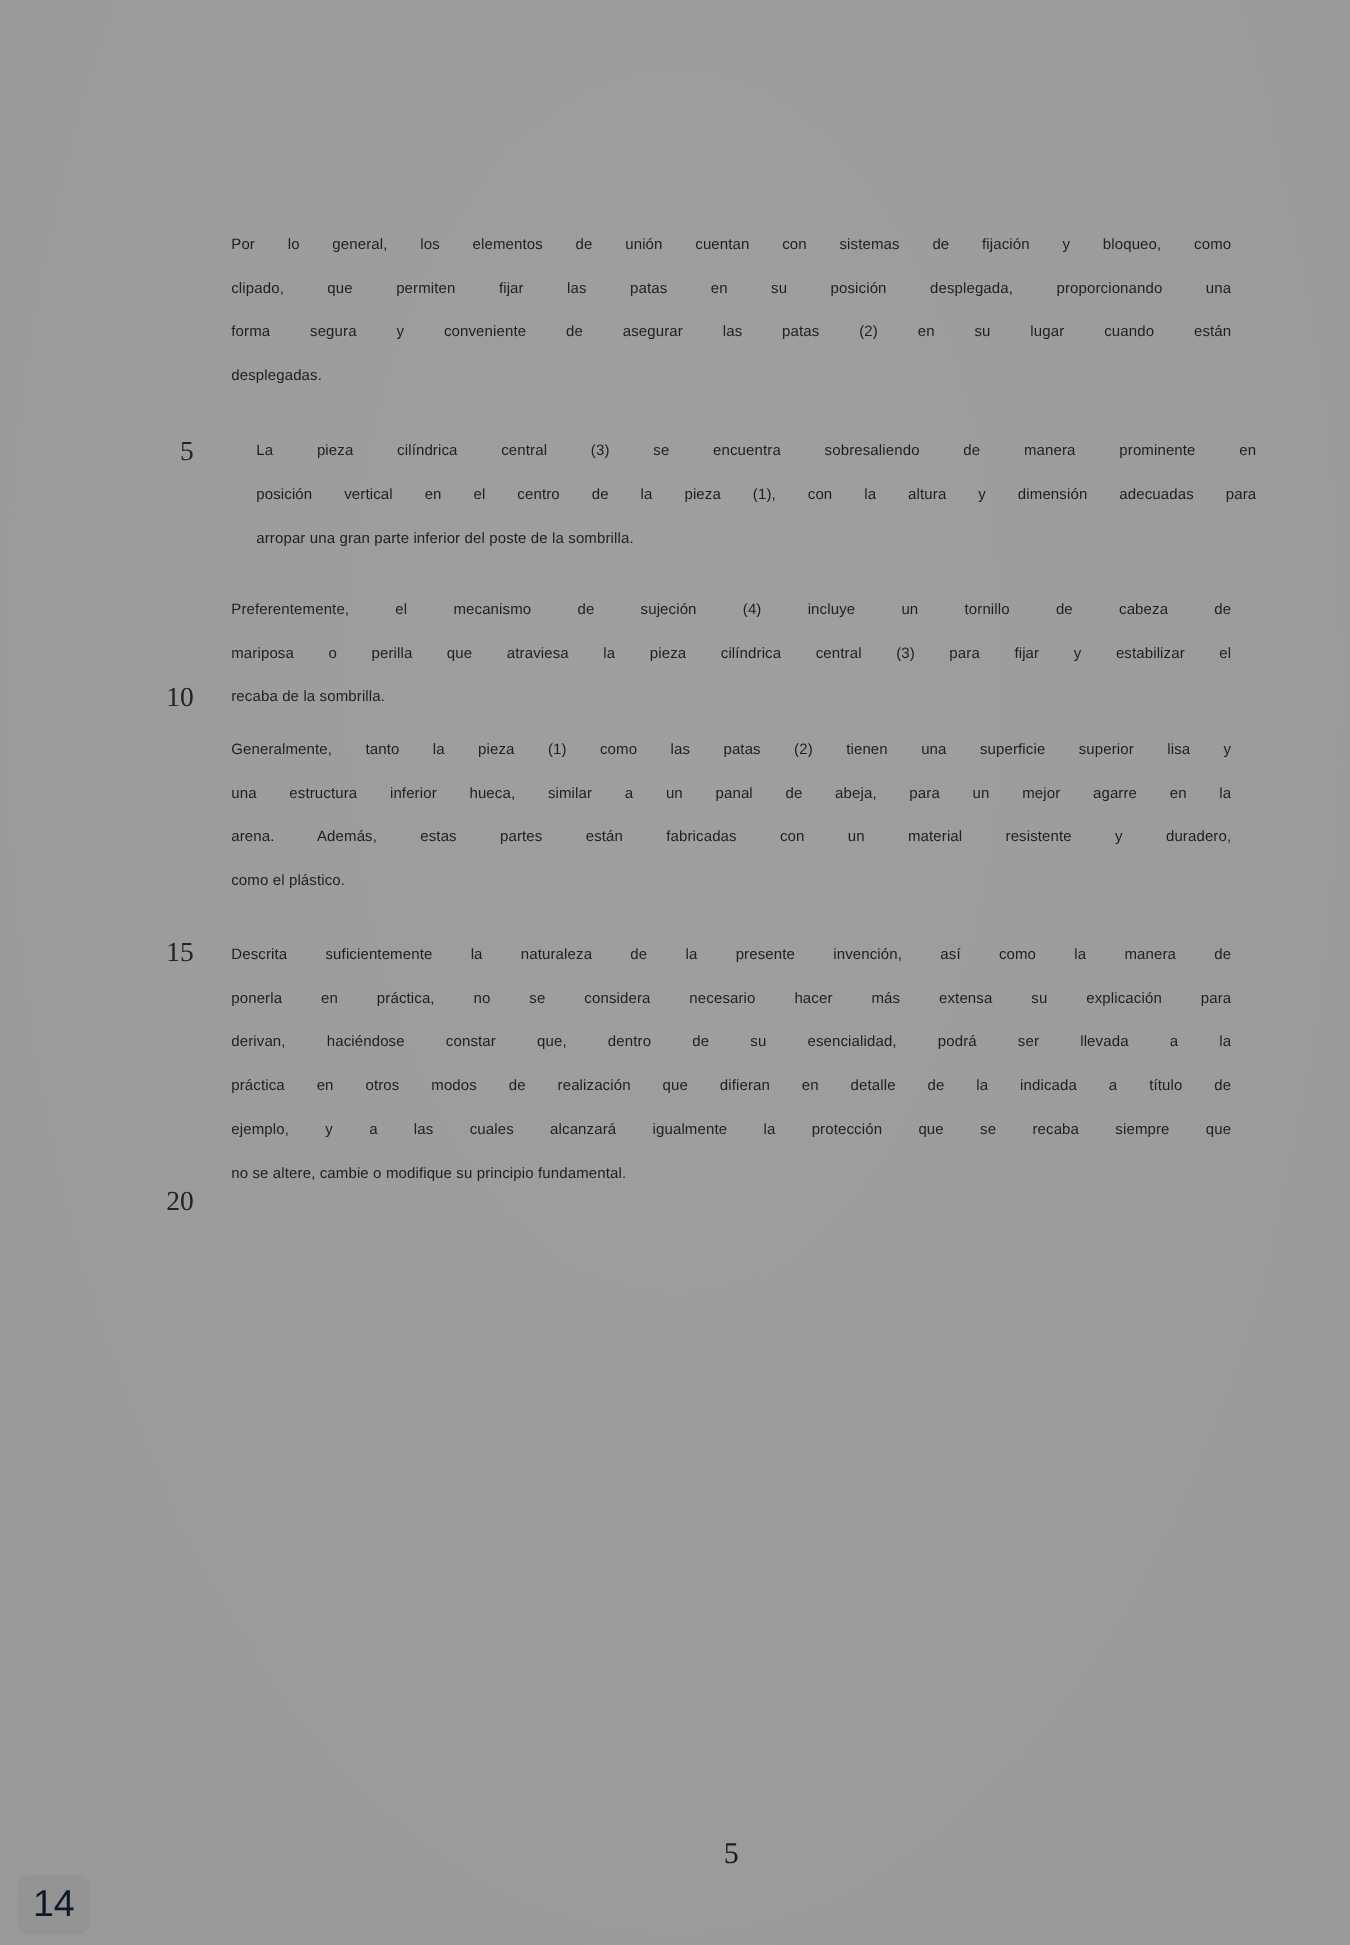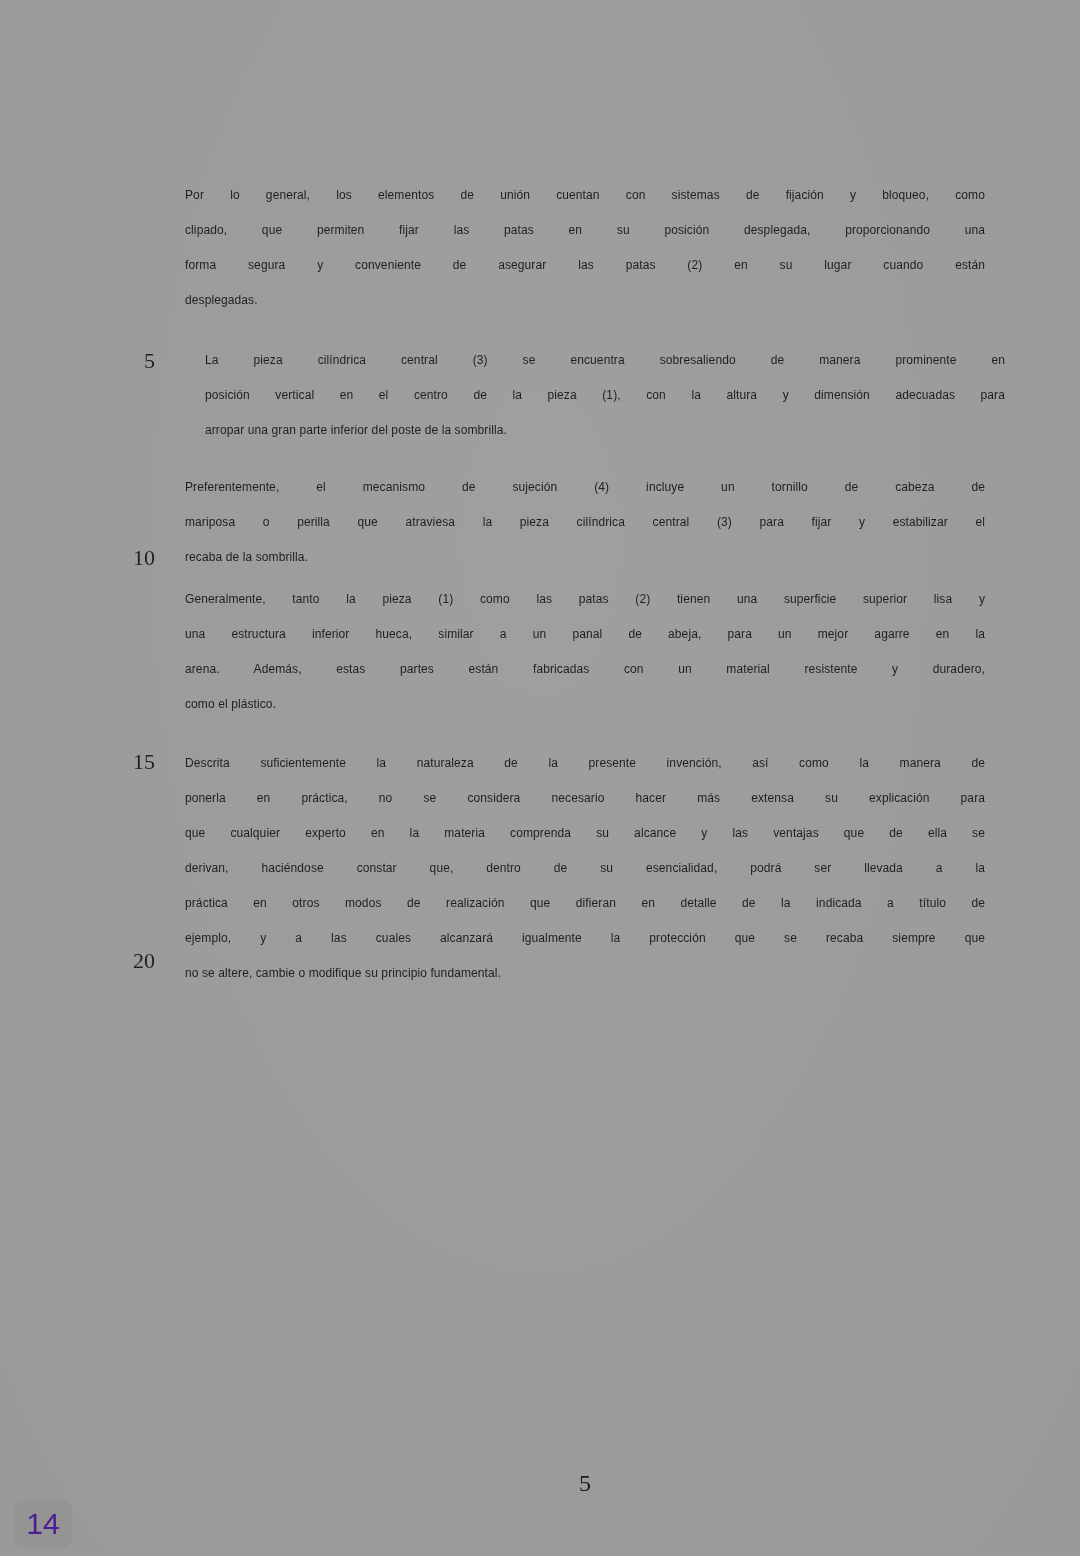--- a/index.html
+++ b/index.html
@@ -59,21 +59,21 @@
     color: #1a1a1a;
   }
   .badge {
     position: absolute;
     left: 14px;
     top: 1500px;
     width: 58px;
     height: 48px;
     border-radius: 10px;
     background: #949494;
-    color: #4c1d95;
+    color: #0f172a;
     font-size: 30px;
     line-height: 48px;
     text-align: center;
     font-family: "Liberation Sans", sans-serif;
   }
   
   #p1 { top: 178px; }
   #p2 { top: 343px; margin-left: 20px; }
   #p3 { top: 470px; }
   #p4 { top: 582px; }
@@ -115,21 +115,20 @@
   <div class="para" id="p4">
     <div class="tline">Generalmente, tanto la pieza (1) como las patas (2) tienen una superficie superior lisa y</div>
     <div class="tline">una estructura inferior hueca, similar a un panal de abeja, para un mejor agarre en la</div>
     <div class="tline">arena. Además, estas partes están fabricadas con un material resistente y duradero,</div>
     <div class="tline last">como el plástico.</div>
   </div>
 
   <div class="para" id="p5">
     <div class="tline">Descrita suficientemente la naturaleza de la presente invención, así como la manera de</div>
     <div class="tline">ponerla en práctica, no se considera necesario hacer más extensa su explicación para</div>
-    <div class="tline">que cualquier experto en la materia comprenda su alcance y las ventajas que de ella se</div>
     <div class="tline">derivan, haciéndose constar que, dentro de su esencialidad, podrá ser llevada a la</div>
     <div class="tline">práctica en otros modos de realización que difieran en detalle de la indicada a título de</div>
     <div class="tline">ejemplo, y a las cuales alcanzará igualmente la protección que se recaba siempre que</div>
     <div class="tline last">no se altere, cambie o modifique su principio fundamental.</div>
   </div>
 
   <div class="pagenum">5</div>
 
   <div class="badge">14</div>
 

